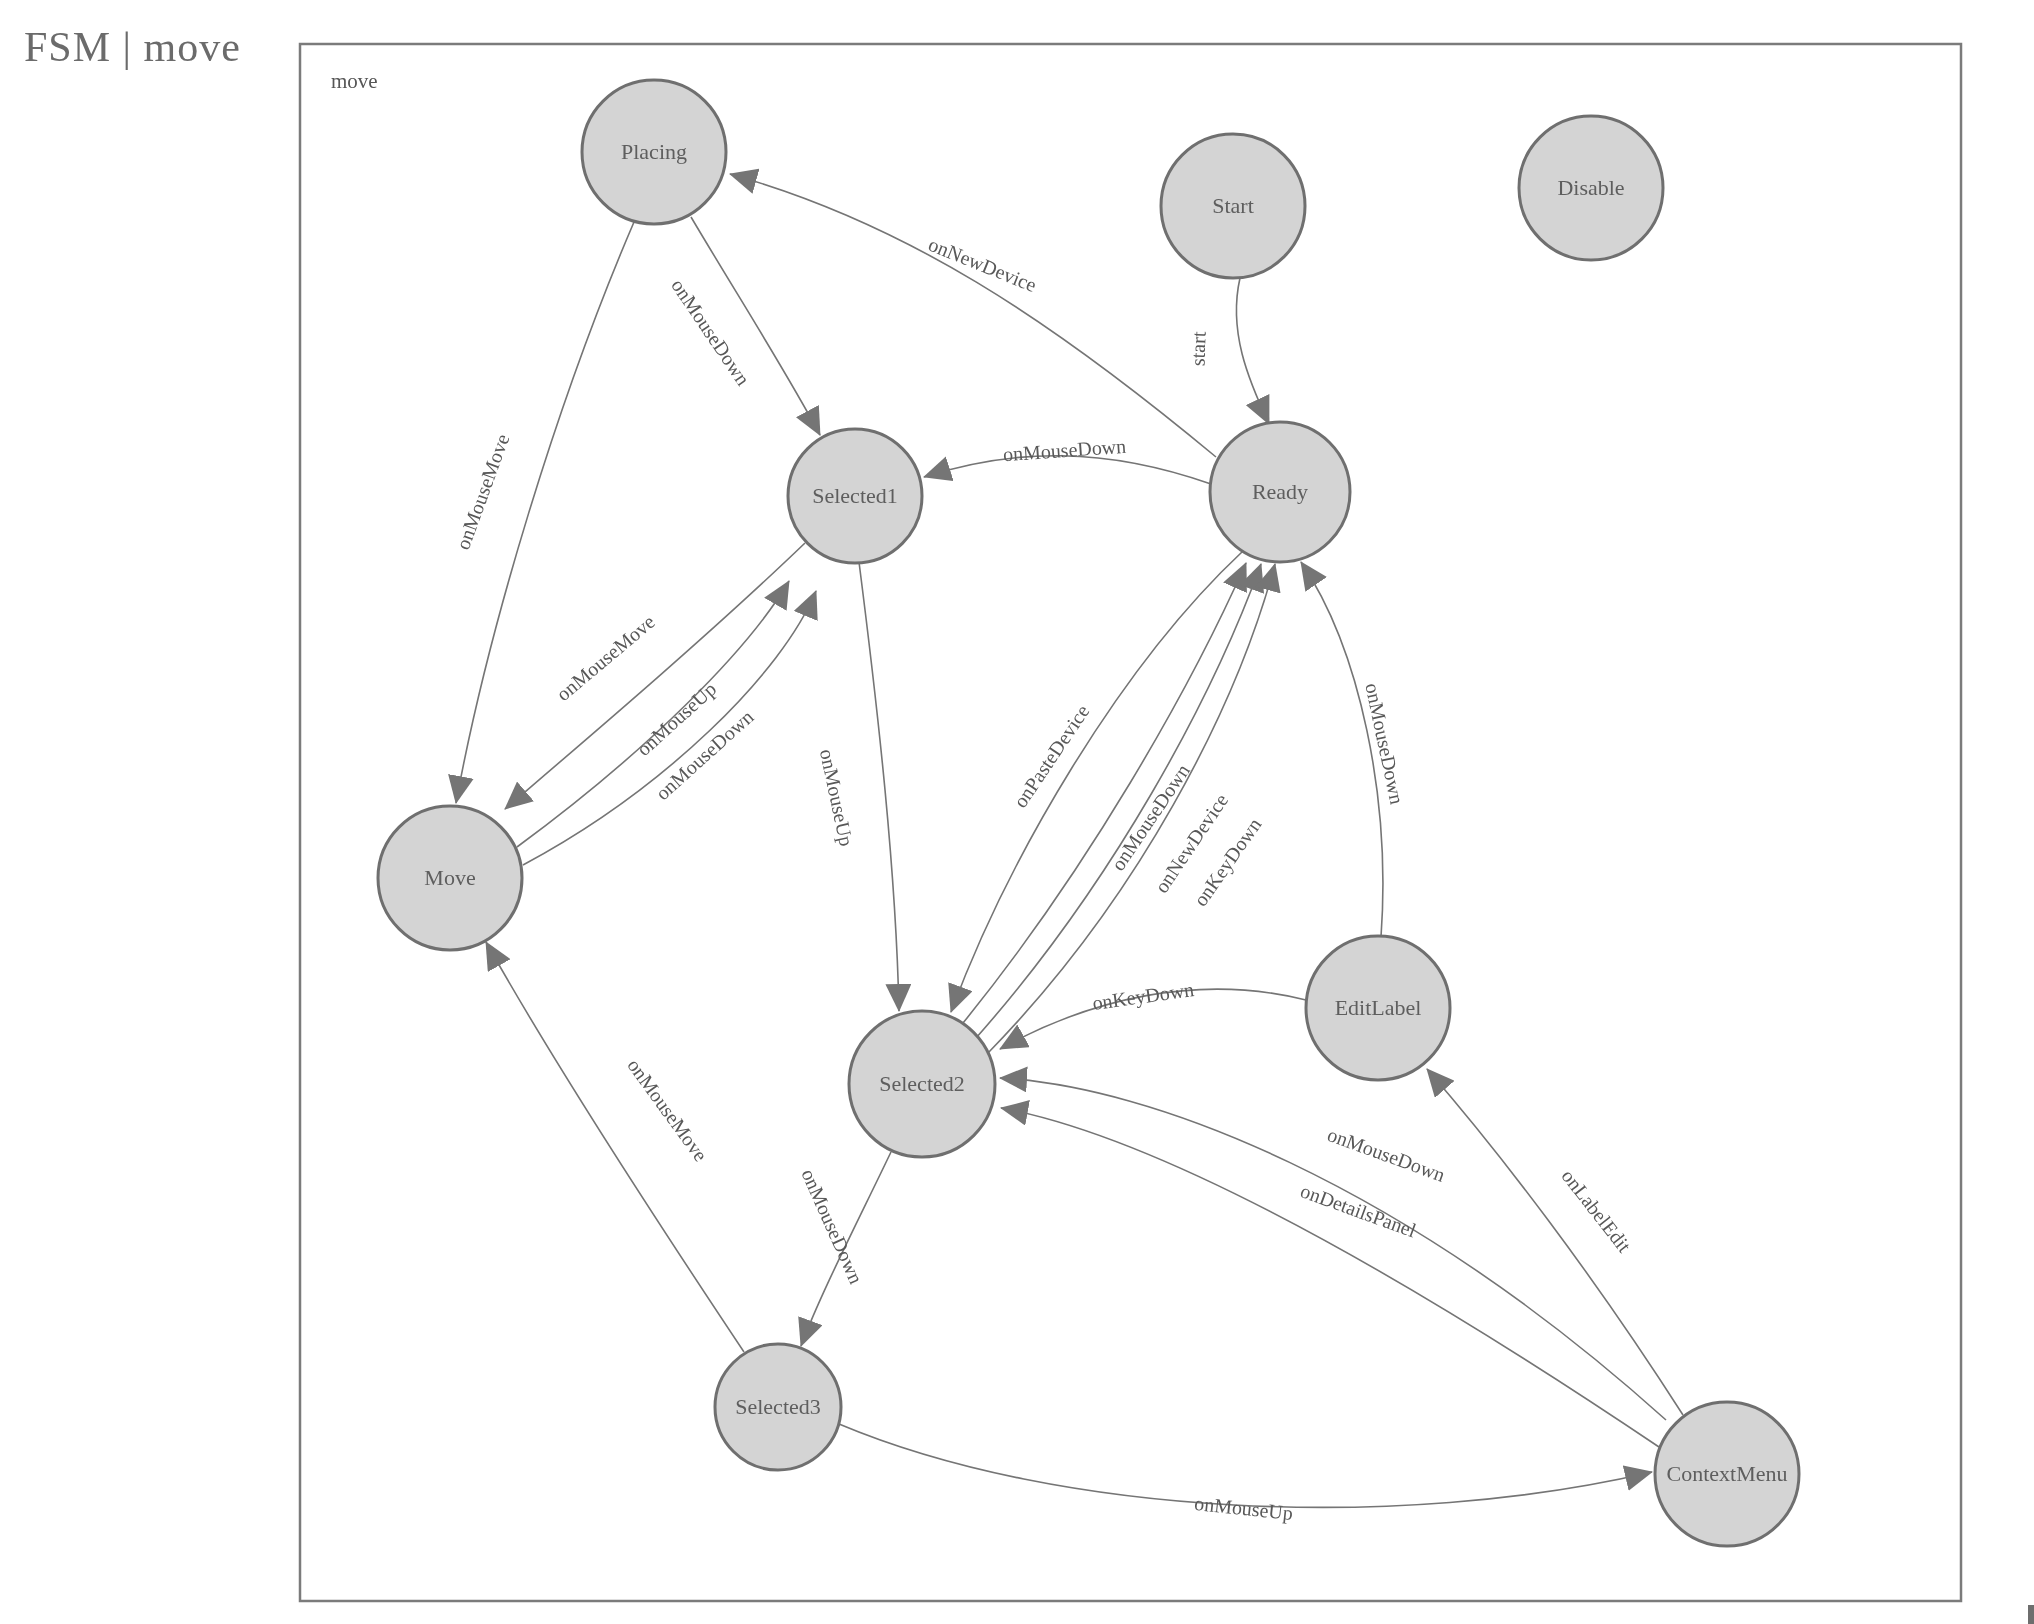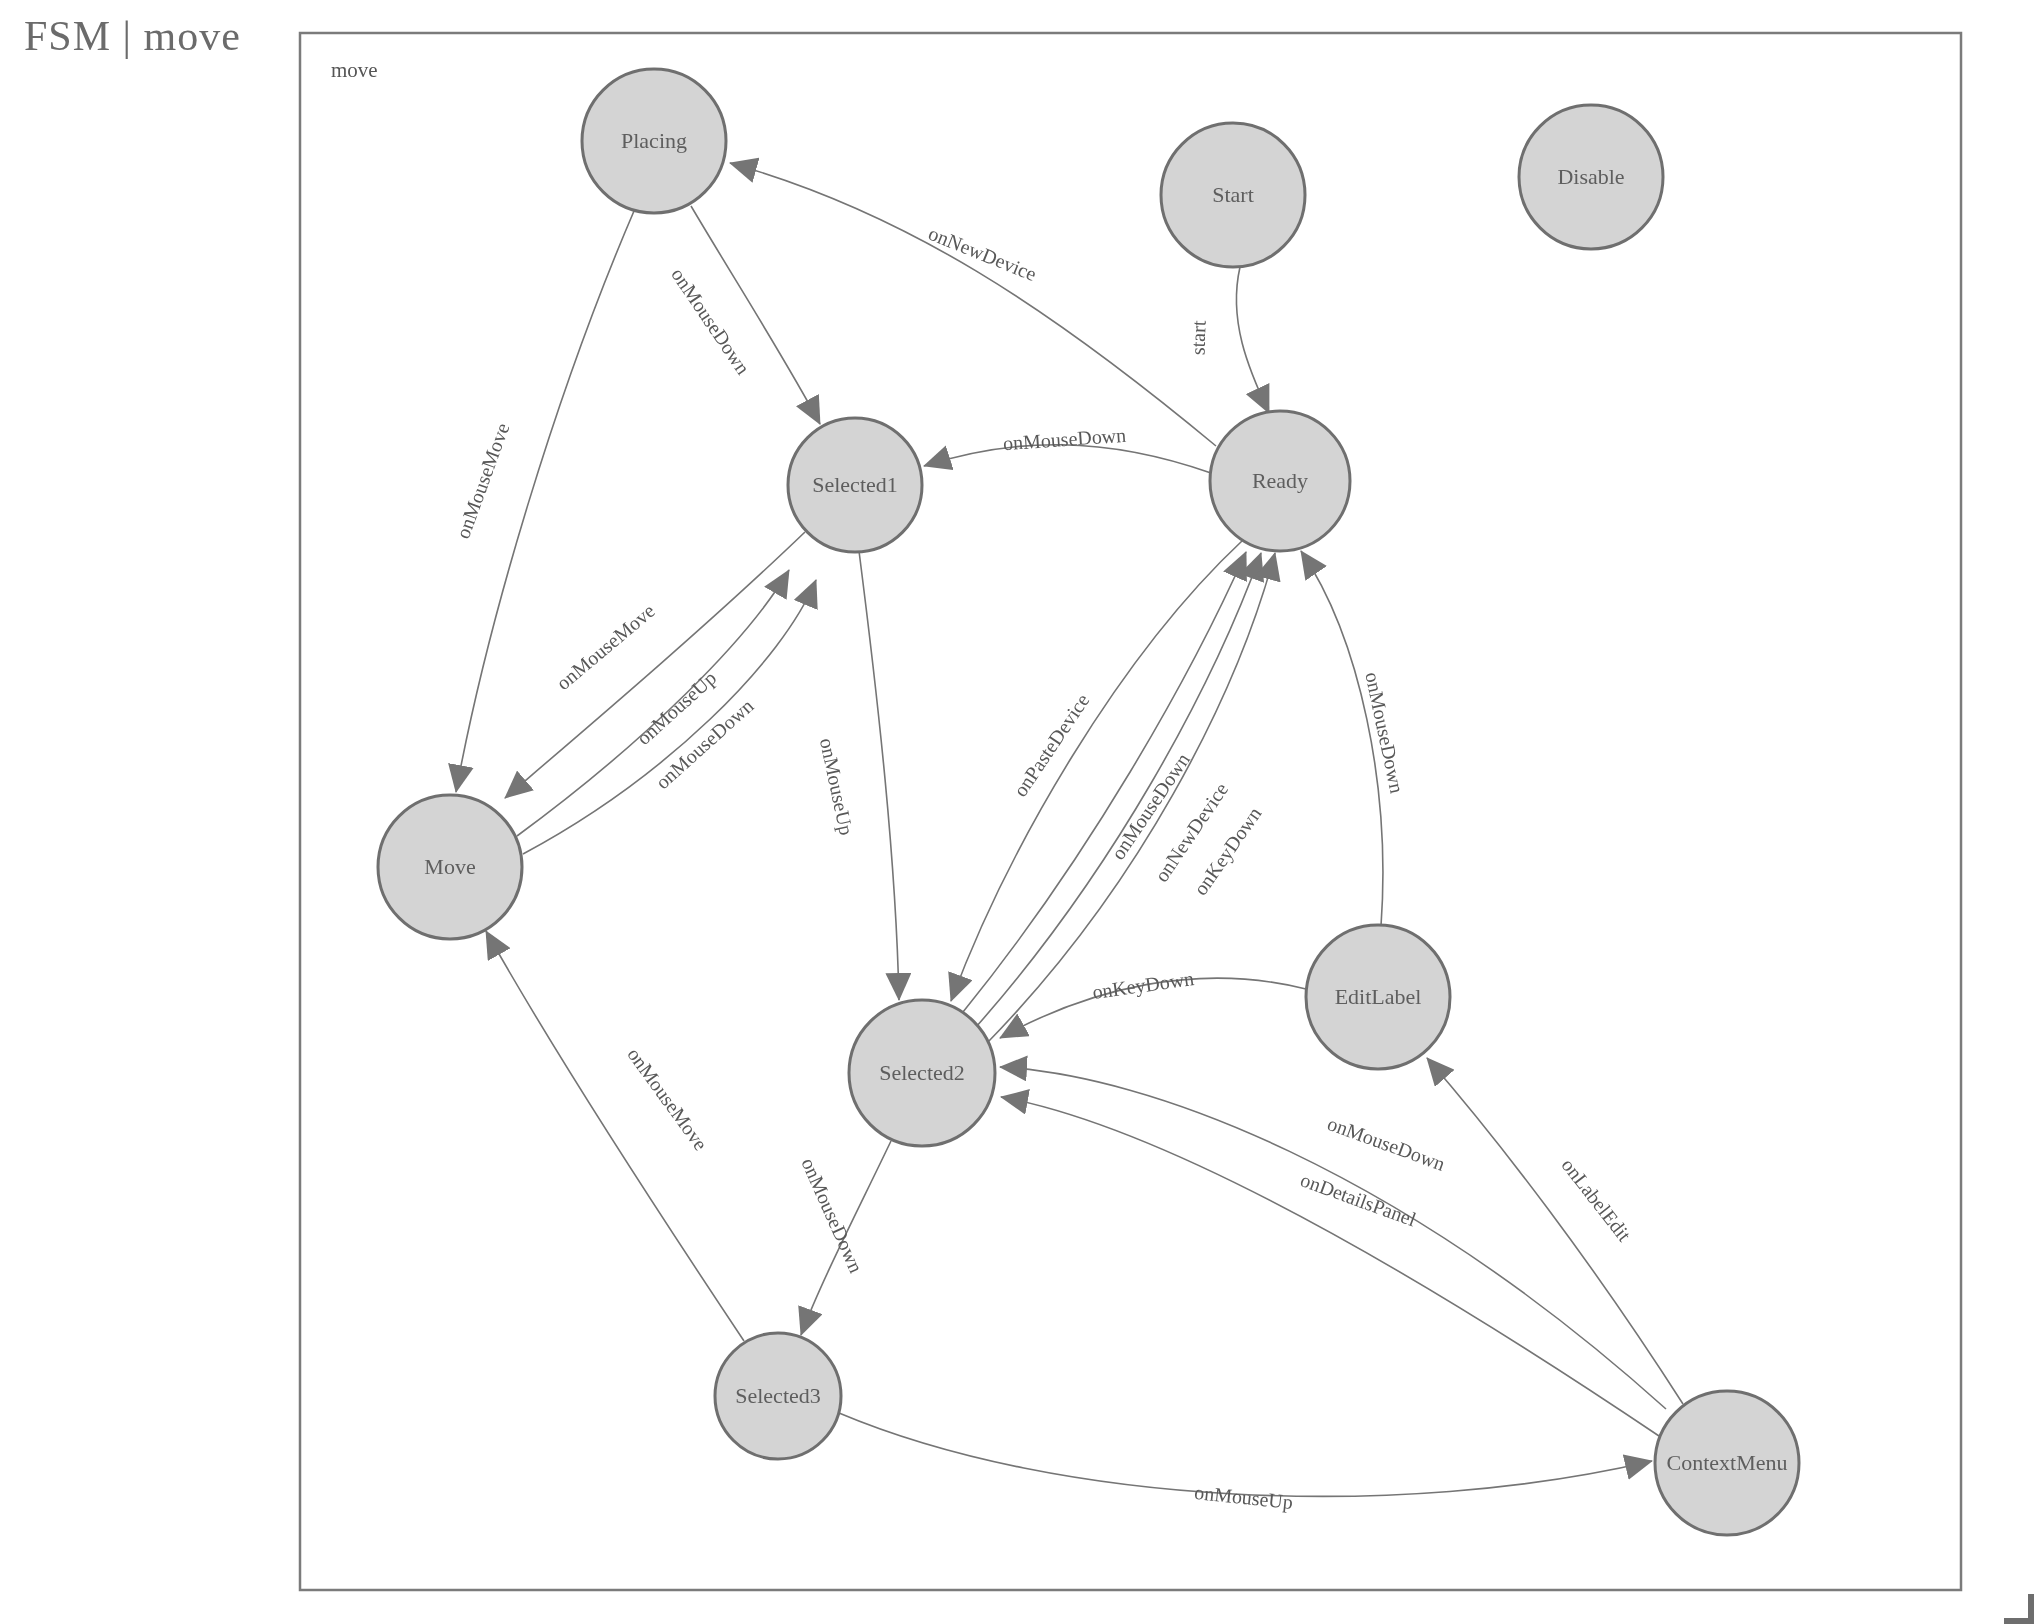--- a/index.html
+++ b/index.html
@@ -1,18 +1,18 @@
 <!DOCTYPE html>
 <html><head>
 <meta charset="utf-8">
 <style>
   html,body{margin:0;padding:0;background:#ffffff;}
   body{width:2034px;height:1624px;position:relative;overflow:hidden;
        font-family:"Liberation Serif","DejaVu Serif",serif;}
-  #stage{position:absolute;left:0;top:0;width:2034px;height:1424px;}
+  #stage{position:absolute;left:0;top:11px;width:2034px;height:1424px;}
   #page-title{position:absolute;left:24px;top:12px;font-size:42px;color:#6b6b6b;
               letter-spacing:1px;}
   #diagram-label{position:absolute;left:331px;top:58px;font-size:21px;color:#565656;}
   svg{position:absolute;left:0;top:0;}
   .node-circle{cursor:pointer;}
   .node-label{pointer-events:none;}
 </style>
 </head>
 <body>
 

